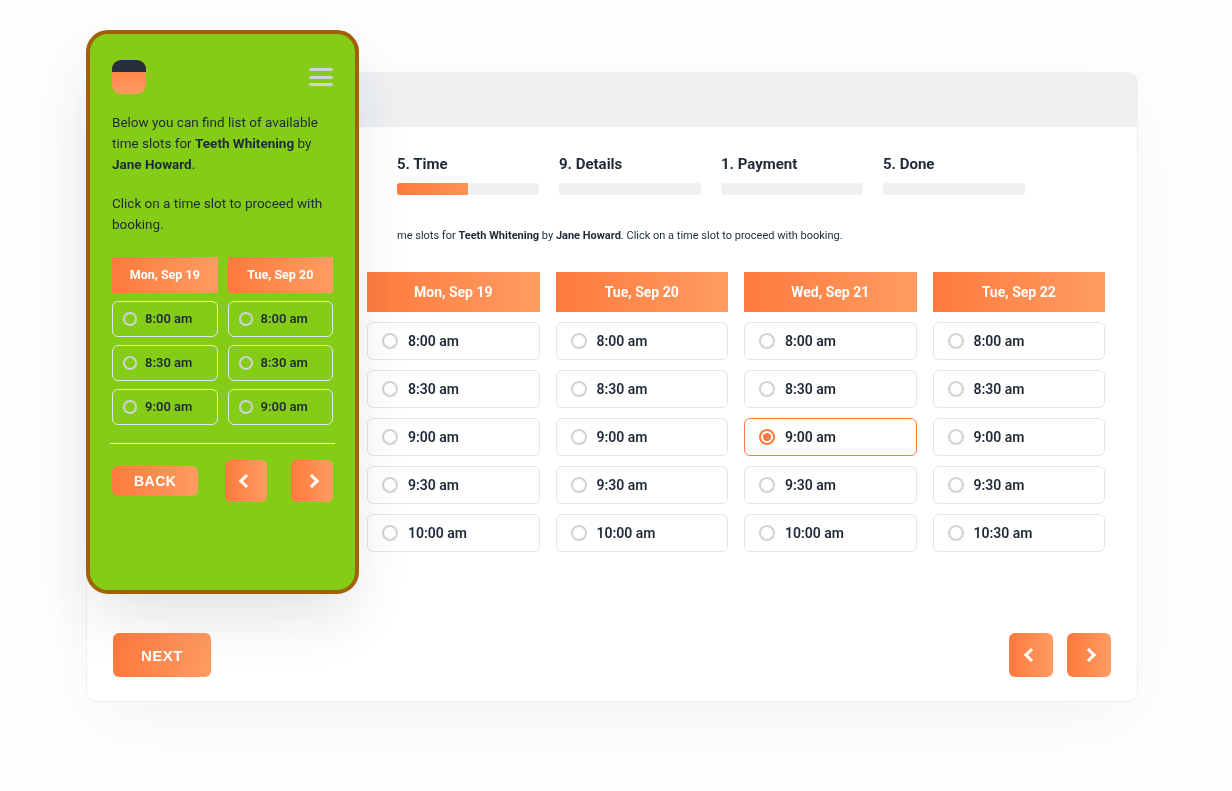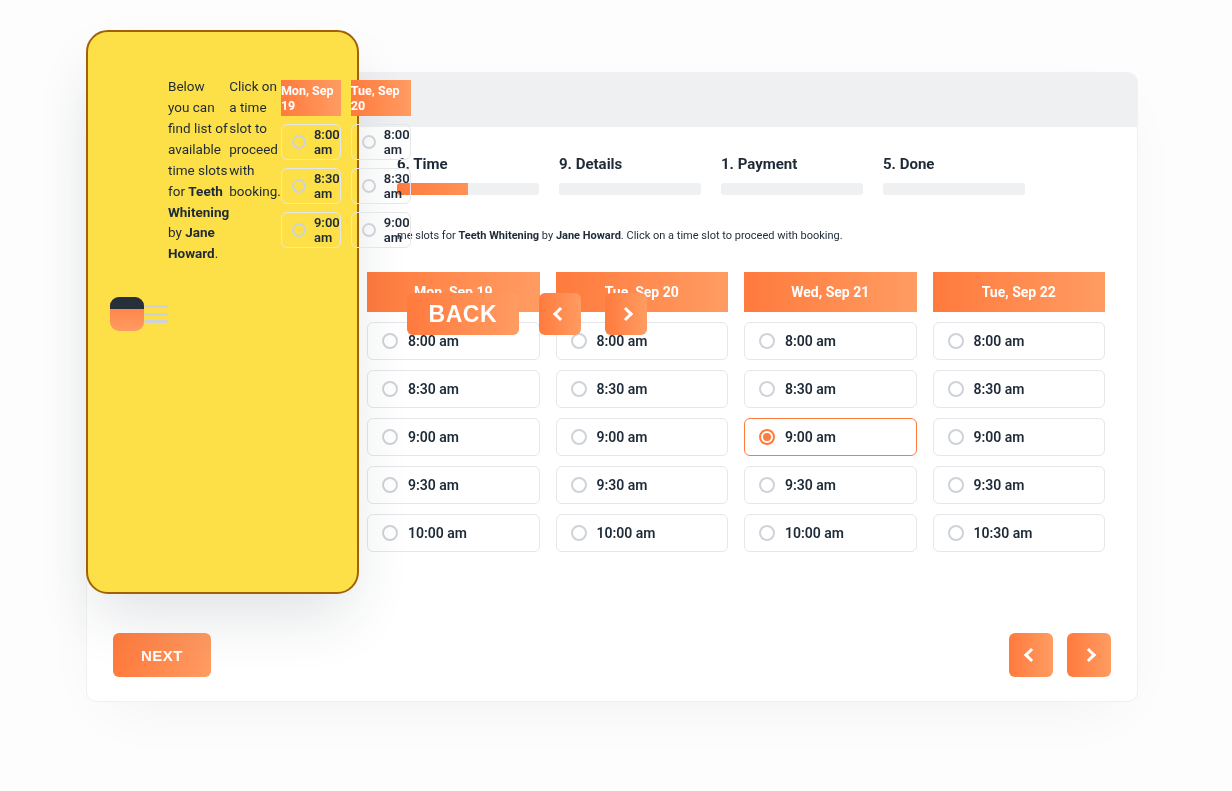--- a/index.html
+++ b/index.html
@@ -90,24 +90,24 @@
   }
   .arrow-btn + .arrow-btn { margin-left:14px; }
   .chevron { width:10px; height:10px; border-right:3px solid #fff; border-bottom:3px solid #fff; }
   .chevron.left { transform: rotate(135deg); }
   .chevron.right { transform: rotate(-45deg); }
 
   
   .mobile {
     position:absolute; left:86px; top:30px;
     width:273px; height:564px;
-    background:#fde047; border:2px solid #a16207; border-radius:22px;
+    background:#84cc16; border:4px solid #a16207; border-radius:22px;
     box-shadow:0 30px 60px -10px rgba(30,42,55,.14);
     padding:26px 22px 22px;
-    display:flex; 
+    display:flex; flex-direction:column;
   }
   .mobile-top { display:flex; align-items:center; justify-content:space-between; }
   .brand {
     width:34px; height:34px; border-radius:9px;
     background:linear-gradient(180deg,#ff7a3d,#ff9c62);
     position:relative; overflow:hidden;
   }
   .brand::before { content:""; position:absolute; left:0; right:0; top:0; height:12px; background:#26303b; }
   .hamburger { width:24px; height:18px; display:flex; flex-direction:column; justify-content:space-between; cursor:pointer;}
   .hamburger span { height:3px; background:#cfd3d9; border-radius:2px; }
@@ -117,32 +117,32 @@
 
   .mobile-grid { display:flex; gap:10px; margin-top:22px; }
   .mobile-grid .daycol { gap:8px; }
   .mobile-grid .dayhead { height:36px; font-size:12.5px; }
   .mobile-grid .slot { height:36px; font-size:13px; padding-left:10px; gap:8px;}
   .mobile-grid .radio { width:14px; height:14px; }
 
   .mobile-hr { height:1px; background:#eceef1; margin:18px -2px 16px; }
 
   .mobile-bottom { display:flex; align-items:center; gap:10px; }
-  .mobile-bottom .btn-primary { height:42px; font-size:23px; padding:0 22px;}
+  .mobile-bottom .btn-primary { height:30px; font-size:14px; padding:0 22px;}
   .mobile-bottom .arrow-btn { width:42px; height:42px; }
 </style>
 </head>
 <body>
 
 <div class="desktop">
   <div class="desktop-strip"></div>
 
   <div class="stepper" id="stepper">
       <div class="step">
-        <div class="step-label">6. Time</div>
+        <div class="step-label">5. Time</div>
         <div class="step-bar partial"></div>
       </div>
       <div class="step">
         <div class="step-label">9. Details</div>
         <div class="step-bar "></div>
       </div>
       <div class="step">
         <div class="step-label">1. Payment</div>
         <div class="step-bar "></div>
       </div>

